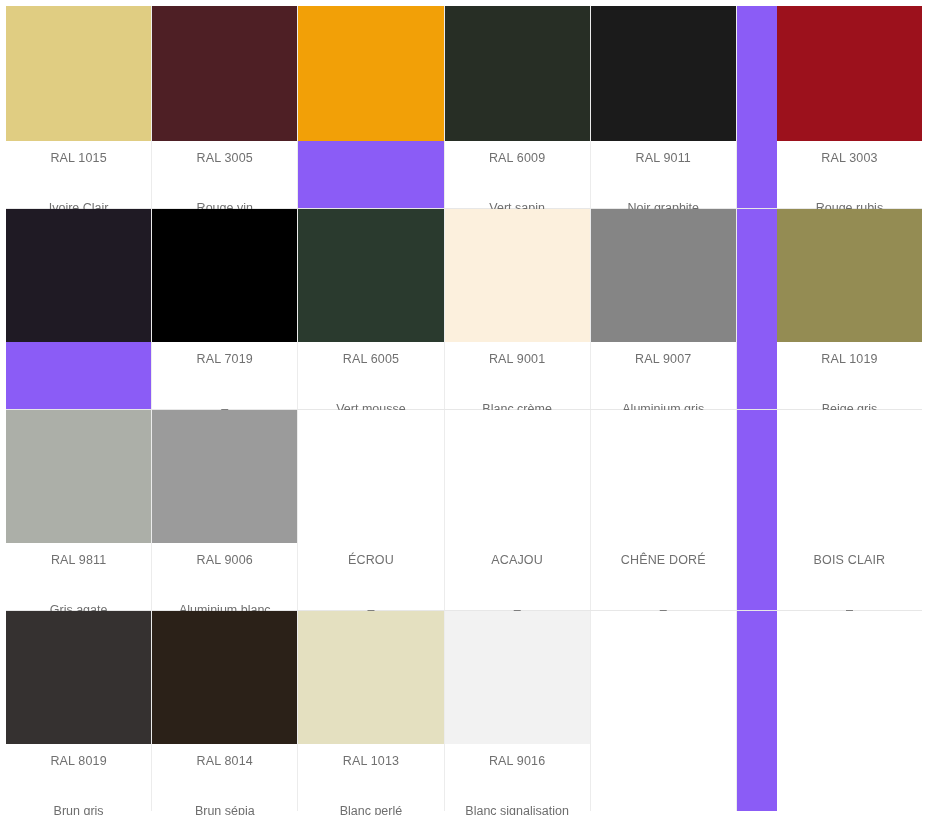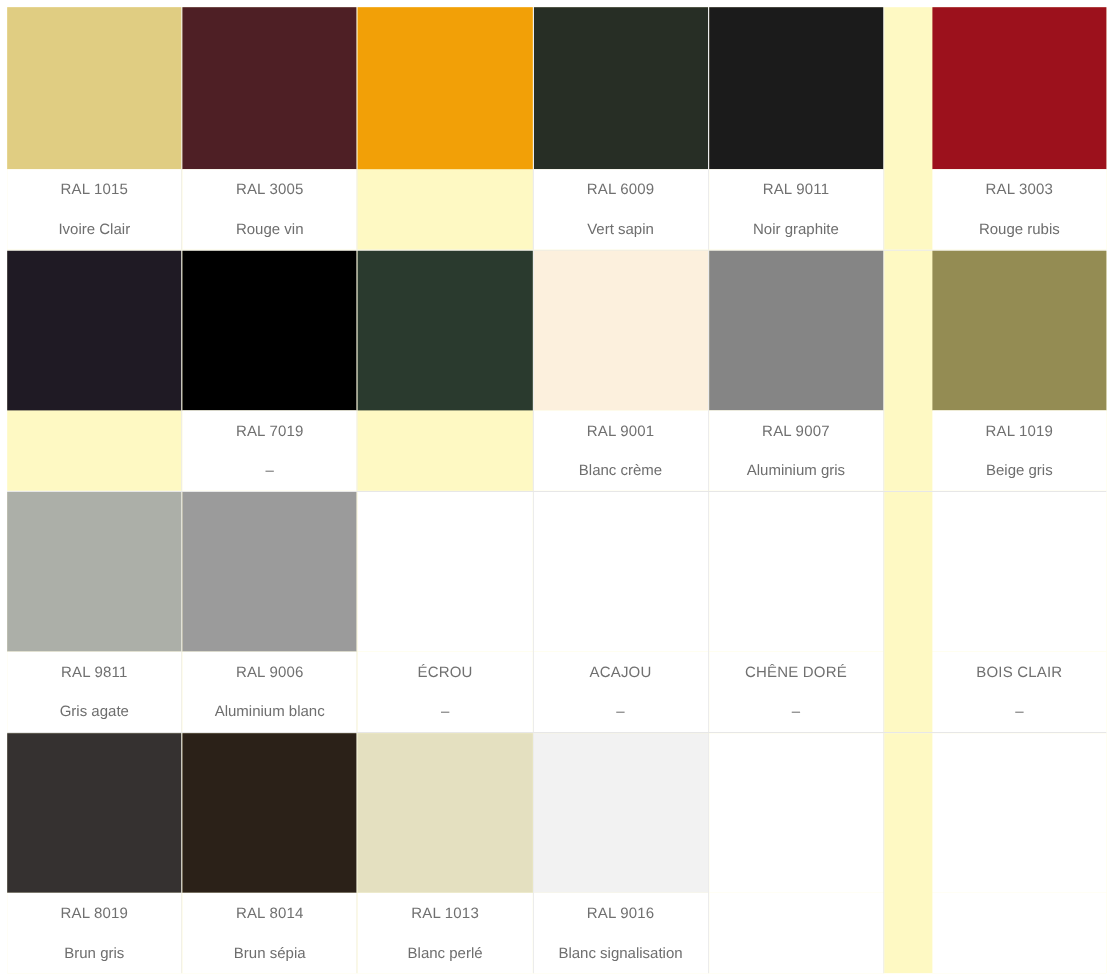--- a/index.html
+++ b/index.html
@@ -30,21 +30,21 @@
     border-bottom: 1px solid #e7e7e7;
   }
   .palette-row:last-child { border-bottom: none; }
 
   .palette-cell {
     flex: 1 1 0;
     min-width: 0;
     display: flex;
     flex-direction: column;
     border-right: 1px solid #ececec;
-    background: #fef9c3;
+    background: #8b5cf6;
   }
   .palette-cell:last-child { border-right: none; padding-left: 40px; }
 
   .swatch {
     height: 135px;
     width: 100%;
     background: #ffffff;
   }
   .palette-row.row-2 .swatch,
   .palette-row.row-3 .swatch,
@@ -68,21 +68,21 @@
     letter-spacing: 0.15px;
     line-height: 1;
     text-align: center;
     white-space: nowrap;
   }
 
   .ral-name {
     font-size: 12.5px;
     color: #6e6e6e;
     line-height: 1;
-    margin-top: 20px;
+    margin-top: 37px;
     text-align: left;
     white-space: nowrap;
   }
 
   .cell-labels.empty .ral-code,
   .cell-labels.empty .ral-name { visibility: hidden; }
 </style>
 </head>
 <body>
 
@@ -135,20 +135,24 @@
     </div>
     <div class="palette-cell">
       <div class="swatch" style="background-color: rgb(0, 0, 0);"></div>
       <div class="cell-labels">
         <div class="ral-code">RAL 7019</div>
         <div class="ral-name">–</div>
       </div>
     </div>
     <div class="palette-cell">
       <div class="swatch" style="background-color: rgb(42, 58, 46);"></div>
+      <div class="cell-labels">
+        <div class="ral-code">RAL 6005</div>
+        <div class="ral-name">Vert mousse</div>
+      </div>
     </div>
     <div class="palette-cell">
       <div class="swatch" style="background-color: rgb(252, 240, 221);"></div>
       <div class="cell-labels">
         <div class="ral-code">RAL 9001</div>
         <div class="ral-name">Blanc crème</div>
       </div>
     </div>
     <div class="palette-cell">
       <div class="swatch" style="background-color: rgb(133, 133, 133);"></div>

